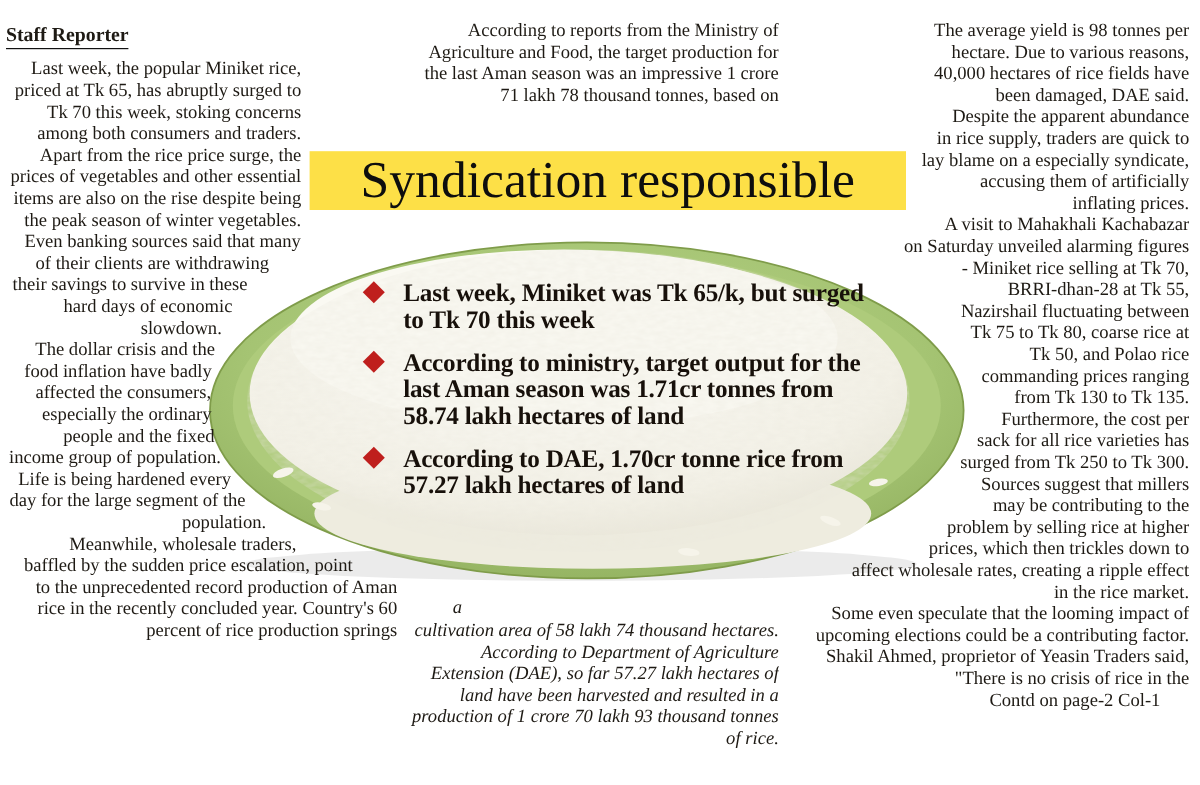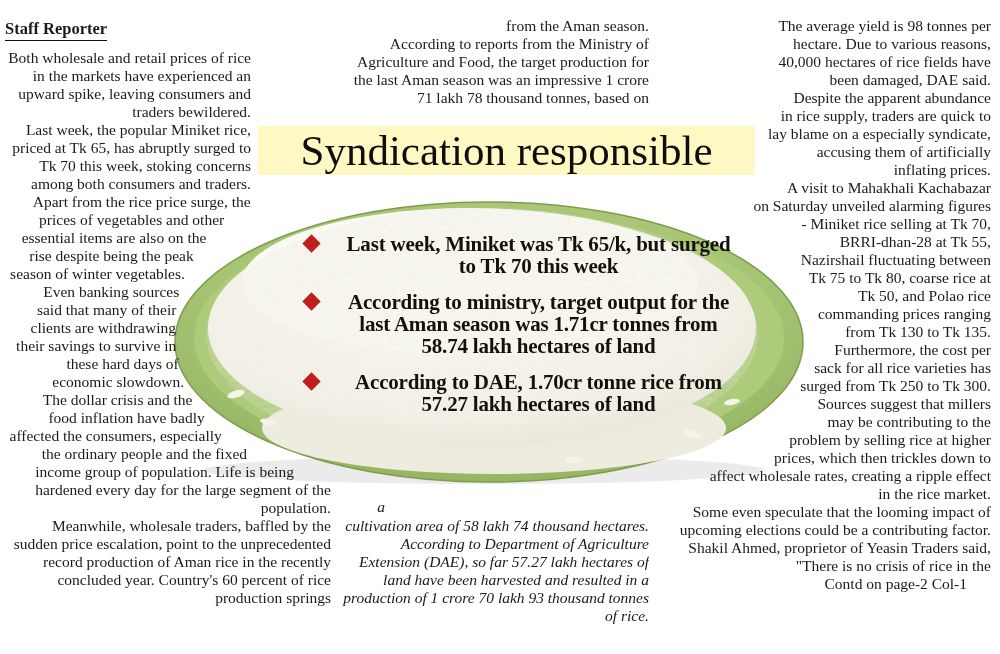--- a/index.html
+++ b/index.html
@@ -19,30 +19,30 @@
   .spacer{pointer-events:none;}
   #spacer-headline-c1{float:right;width:80px;height:56px;margin-top:118px;}
   #spacer-plate-c1{float:right;clear:right;width:155px;height:276px;margin-top:22px;
                    shape-outside:ellipse(155px 138px at 155px 138px);}
   #spacer-headline-c3{float:left;width:101px;height:74px;margin-top:96px;}
   #spacer-plate-c3{float:left;clear:left;width:142px;height:280px;margin-top:26px;
                    shape-outside:ellipse(142px 145px at 0px 140px);}
   #spacer-rice-c2{float:right;width:264px;height:19px;}
   .contd{text-align:right;padding-right:24px;text-indent:0;}
   
-  .headline{position:absolute;left:258px;top:126px;width:497px;height:49px;background:#fef9c3;
+  .headline{position:absolute;left:258px;top:126px;width:497px;height:49px;background:#fde047;
             z-index:3;font-size:43px;line-height:50px;text-align:center;color:#0e0e0e;
             font-family:"Liberation Serif", serif;white-space:nowrap;}
   
   .plate-wrap{position:absolute;left:172px;top:198px;width:634px;height:292px;z-index:1;}
   
   .callouts{position:absolute;left:303px;top:233px;width:438px;z-index:4;}
   .callout{position:relative;padding-left:33px;margin-bottom:14px;
            font-weight:bold;font-size:21px;line-height:22px;letter-spacing:-0.2px;color:#17100a;
-           font-family:"Liberation Serif", serif;text-align:center;}
+           font-family:"Liberation Serif", serif;text-align:left;}
   .diamond{position:absolute;left:2px;top:4px;width:13px;height:13px;background:#bf1f1d;
            transform:rotate(45deg);}
 </style>
 </head>
 <body>
 
 <div class="page">
 
   <div class="headline">Syndication responsible</div>
 
@@ -99,30 +99,28 @@
     <div class="callout">
       <span class="diamond"></span>
       <span>According to DAE, 1.70cr tonne rice from 57.27 lakh hectares of land</span>
     </div>
   </div>
 
   <div class="col" id="col1">
     <div class="spacer" id="spacer-headline-c1"></div>
     <div class="spacer" id="spacer-plate-c1"></div>
     <div><span class="byline">Staff Reporter</span></div>
-    <p class="noindent">Both wholesale and retail prices of rice in the markets have experienced an upward spike, leaving consumers and traders bewildered.</p>
     <p>Last week, the popular Miniket rice, priced at Tk 65, has abruptly surged to Tk 70 this week, stoking concerns among both consumers and traders.</p>
     <p>Apart from the rice price surge, the prices of vegetables and other essential items are also on the rise despite being the peak season of winter vegetables.</p>
     <p>Even banking sources said that many of their clients are withdrawing their savings to survive in these hard days of economic slowdown.</p>
     <p>The dollar crisis and the food inflation have badly affected the consumers, especially the ordinary people and the fixed income group of population. Life is being hardened every day for the large segment of the population.</p>
     <p>Meanwhile, wholesale traders, baffled by the sudden price escalation, point to the unprecedented record production of Aman rice in the recently concluded year. Country's 60 percent of rice production springs</p>
   </div>
 
   <div class="col" id="col2top">
-    <p class="noindent">from the Aman season.</p>
     <p>According to reports from the Ministry of Agriculture and Food, the target production for the last Aman season was an impressive 1 crore 71 lakh 78 thousand tonnes, based on</p>
   </div>
 
   <div class="col" id="col2bot">
     <div class="spacer" id="spacer-rice-c2"></div>
     <p class="noindent">a cultivation area of 58 lakh 74 thousand hectares.</p>
     <p>According to Department of Agriculture Extension (DAE), so far 57.27 lakh hectares of land have been harvested and resulted in a production of 1 crore 70 lakh 93 thousand tonnes of rice.</p>
   </div>
 
   <div class="col" id="col3">

